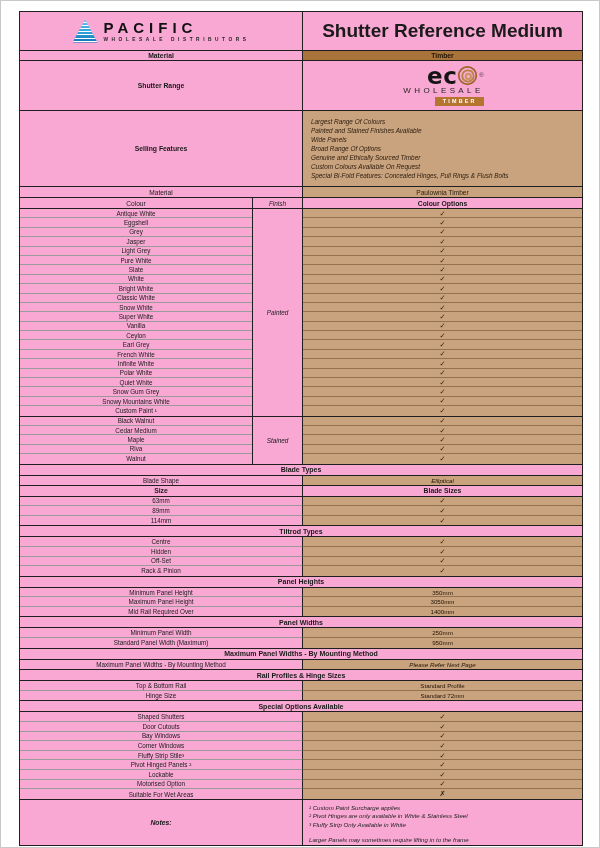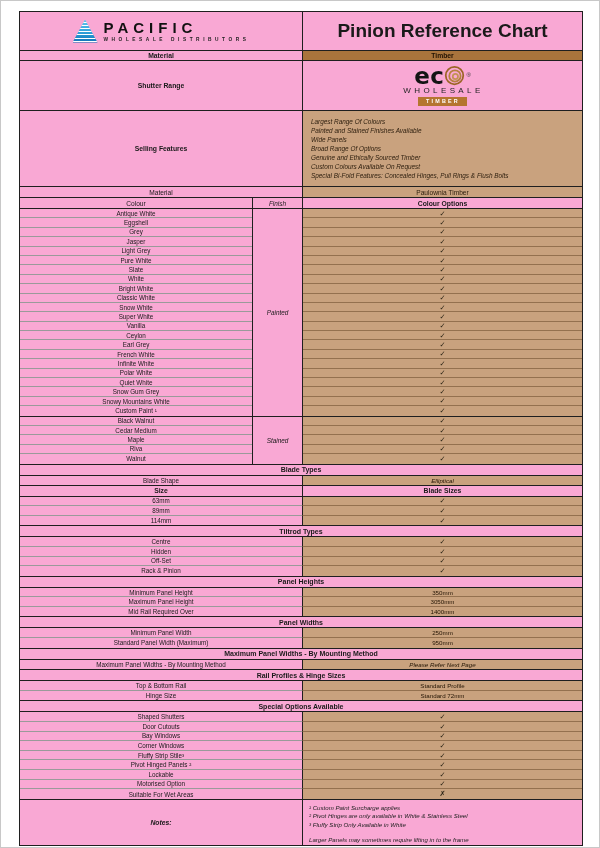--- a/index.html
+++ b/index.html
@@ -45,21 +45,21 @@
   
   .r-material { height: 10px; }
   .r-material .cell { font-size: 6.8px; }
   .r-material .left-col { font-weight: bold; }
   .timber-val { font-weight: bold; font-size: 6.5px; color:#231303; }
 
   .r-range { height: 50px; }
   .r-range .left-col { font-size: 6.8px; font-weight: bold; }
 
   
-  .eco-logo { display:flex; flex-direction:column; align-items:center; }
+  .eco-logo { display:flex; flex-direction:column; align-items:flex-end; }
   .eco-top { display:flex; align-items:center; line-height: 20px; }
   .eco-ec { font-size: 23px; font-weight: bold; letter-spacing: 0.5px; color:#141414; font-family:"DejaVu Sans", sans-serif; }
   .eco-reg { font-size: 6px; align-self: flex-start; margin-left: 1px; color:#333; }
   .eco-shutters { font-size: 8px; letter-spacing: 3.4px; color:#242424; margin-top: 0px; text-indent: 2px; }
   .eco-badge { background:#b5752f; color:#fff; font-size: 5.4px; font-weight: bold; letter-spacing: 2.2px; padding: 1.2px 7px 1.4px 8px; margin-top: 1.5px; }
 
   .r-features { height: 76px; }
   .r-features .left-col { font-size: 6.8px; font-weight: bold; }
   .features-list { display:flex; flex-direction:column; justify-content:center; align-items:flex-start; padding-left: 8px; }
   .feature-line { font-size: 6.4px; font-style: italic; line-height: 9px; color:#2a1c0c; }
@@ -126,21 +126,21 @@
   <div class="sheet">
 
     <div class="row r-header">
       <div class="cell left-col logo-cell">
         <span class="logo-tri"></span>
         <span class="brand-text">
           <span class="brand-name">PACIFIC</span>
           <span class="brand-tagline">WHOLESALE DISTRIBUTORS</span>
         </span>
       </div>
-      <div class="cell right-col doc-title">Pinion Reference Chart</div>
+      <div class="cell right-col doc-title">Shutter Reference Medium</div>
     </div>
 
     <div class="row r-material sep-top">
       <div class="cell left-col">Material</div>
       <div class="cell right-col brown-dark timber-val">Timber</div>
     </div>
 
     <div class="row r-range sep-top">
       <div class="cell left-col">Shutter Range</div>
       <div class="cell right-col">

